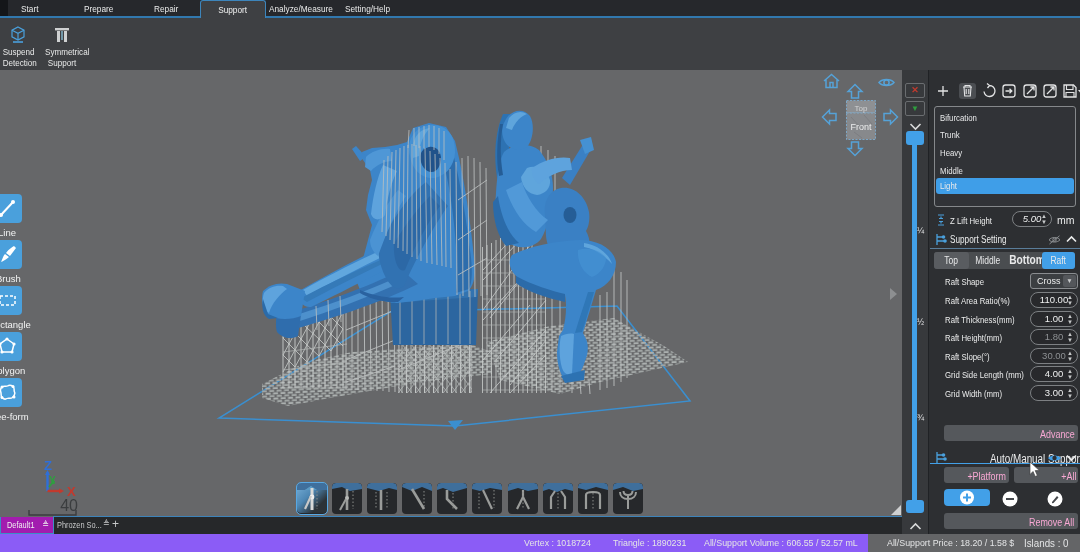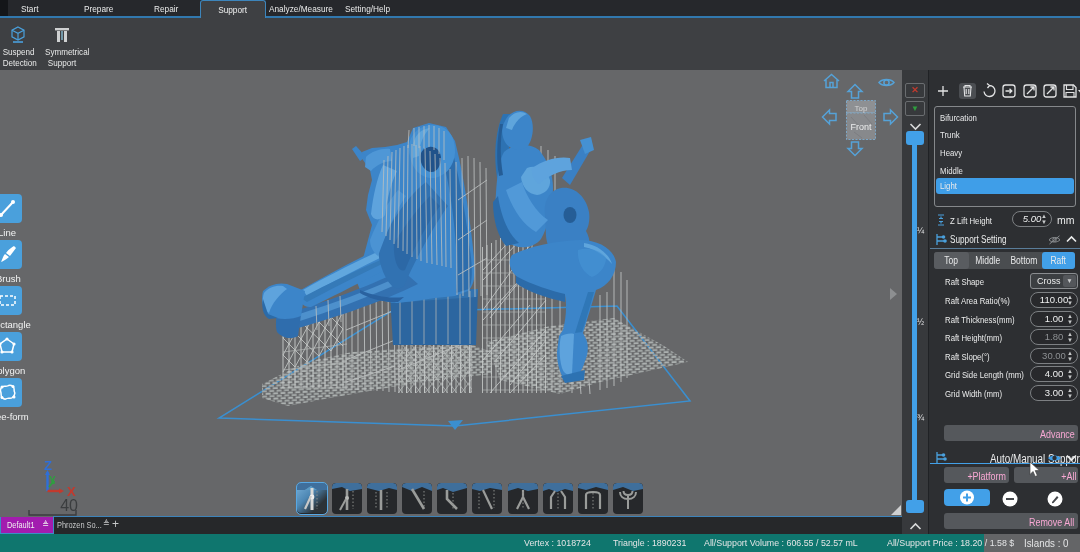--- a/index.html
+++ b/index.html
@@ -53,22 +53,22 @@
     color:#c7c9ca; }
   .gbtn { position:absolute; background:#55585c; border-radius:3px; color:#f9a8d4;
     text-align:right; }
   
   #vpblue { position:absolute; left:53px; top:515.5px; width:849px; height:2px; background:#3c83ba; }
   #tabbar { position:absolute; left:0; top:517px; width:902px; height:17px;
     background:#26282a; color:#d8d9da; font-size:9.5px; }
   #deftab { position:absolute; left:0; top:0px; width:54px; height:17px;
     background:#a21caf; border:1px solid #3b8ec6; border-top:none; color:#f0f1f1;
     line-height:15px; padding-left:6px; box-sizing:border-box; }
-  #statusbar { position:absolute; left:0; top:534px; width:984px; height:18px;
-    background:#0f766e; color:#e4e5e6; font-size:9.5px; line-height:18px; }
+  #statusbar { position:absolute; left:0; top:534px; width:868px; height:18px;
+    background:#8b5cf6; color:#e4e5e6; font-size:9.5px; line-height:18px; }
   .csx { transform:scaleX(0.93); transform-origin:0 50%; white-space:nowrap; }
 </style>
 </head>
 <body>
 
 <div id="viewport"></div>
 
 <div id="menubar">
   <div class="abs" style="left:0; top:0; width:8px; height:16px; background:#141619;"></div>
   <div class="blue" style="left:0; width:201px;"></div>
@@ -488,21 +488,21 @@
       </svg>
     <svg class="abs" style="left:138px; top:2px;" width="11" height="8">
         <path d="M1 6.5 L5.5 2 L10 6.5" fill="none" stroke="#eceded" stroke-width="1.6"></path>
       </svg>
   </div>
   <div class="abs" style="left:2px; top:178px; width:150px; height:1px; background:#5a7d9a;"></div>
 
   <div class="abs" style="left:6px; top:182px; width:141px; height:17px; background:#4a4d50; border-radius:3px;">
     <div class="abs" style="left:0; top:0; width:35px; height:17px; background:#595c60; border-radius:3px; text-align:center; line-height:17px; font-size:10px;"><span class="cxc">Top</span></div>
     <div class="abs" style="left:36px; top:0; width:36px; text-align:center; line-height:17px; font-size:10px;"><span class="cxc">Middle</span></div>
-    <div class="abs" style="left:72px; top:0; width:36px; text-align:center; line-height:17px; font-size:10px;"><span class="cxc">Bottom</span></div>
+    <div class="abs" style="left:72px; top:0; width:36px; text-align:center; line-height:17px; font-size:12px;font-weight:bold;"><span class="cxc">Bottom</span></div>
     <div class="abs" style="left:108px; top:0; width:33px; height:17px; background:#42a0e8; border-radius:3px; text-align:center; line-height:17px; font-size:10px;"><span class="cxc">Raft</span></div>
   </div>
 
   <div class="prow" style="top:206px;">
       <span class="abs" style="left:17px;"><span class="cx">Raft Shape</span></span>
     <span class="abs" style="left:102px; top:-3px; width:48px; height:16px; background:#3c3f42; border:1px solid #8a8d90; border-radius:3px; font-size:9px; padding:2px 0 0 6px;">Cross ...<span style="position:absolute; right:1px; top:1px; width:13px; height:12px; background:#54575b; border-radius:2px; text-align:center; font-size:6.5px; line-height:12px; color:#c8cacb;">▼</span></span>
   </div>
   <div class="prow" style="top:225px;">
       <span class="abs" style="left:17px;"><span class="cx">Raft Area Ratio(%)</span></span>
       <span class="spin" style="top:-3px;">110.00<span class="ar">▲<br>▼</span></span>

